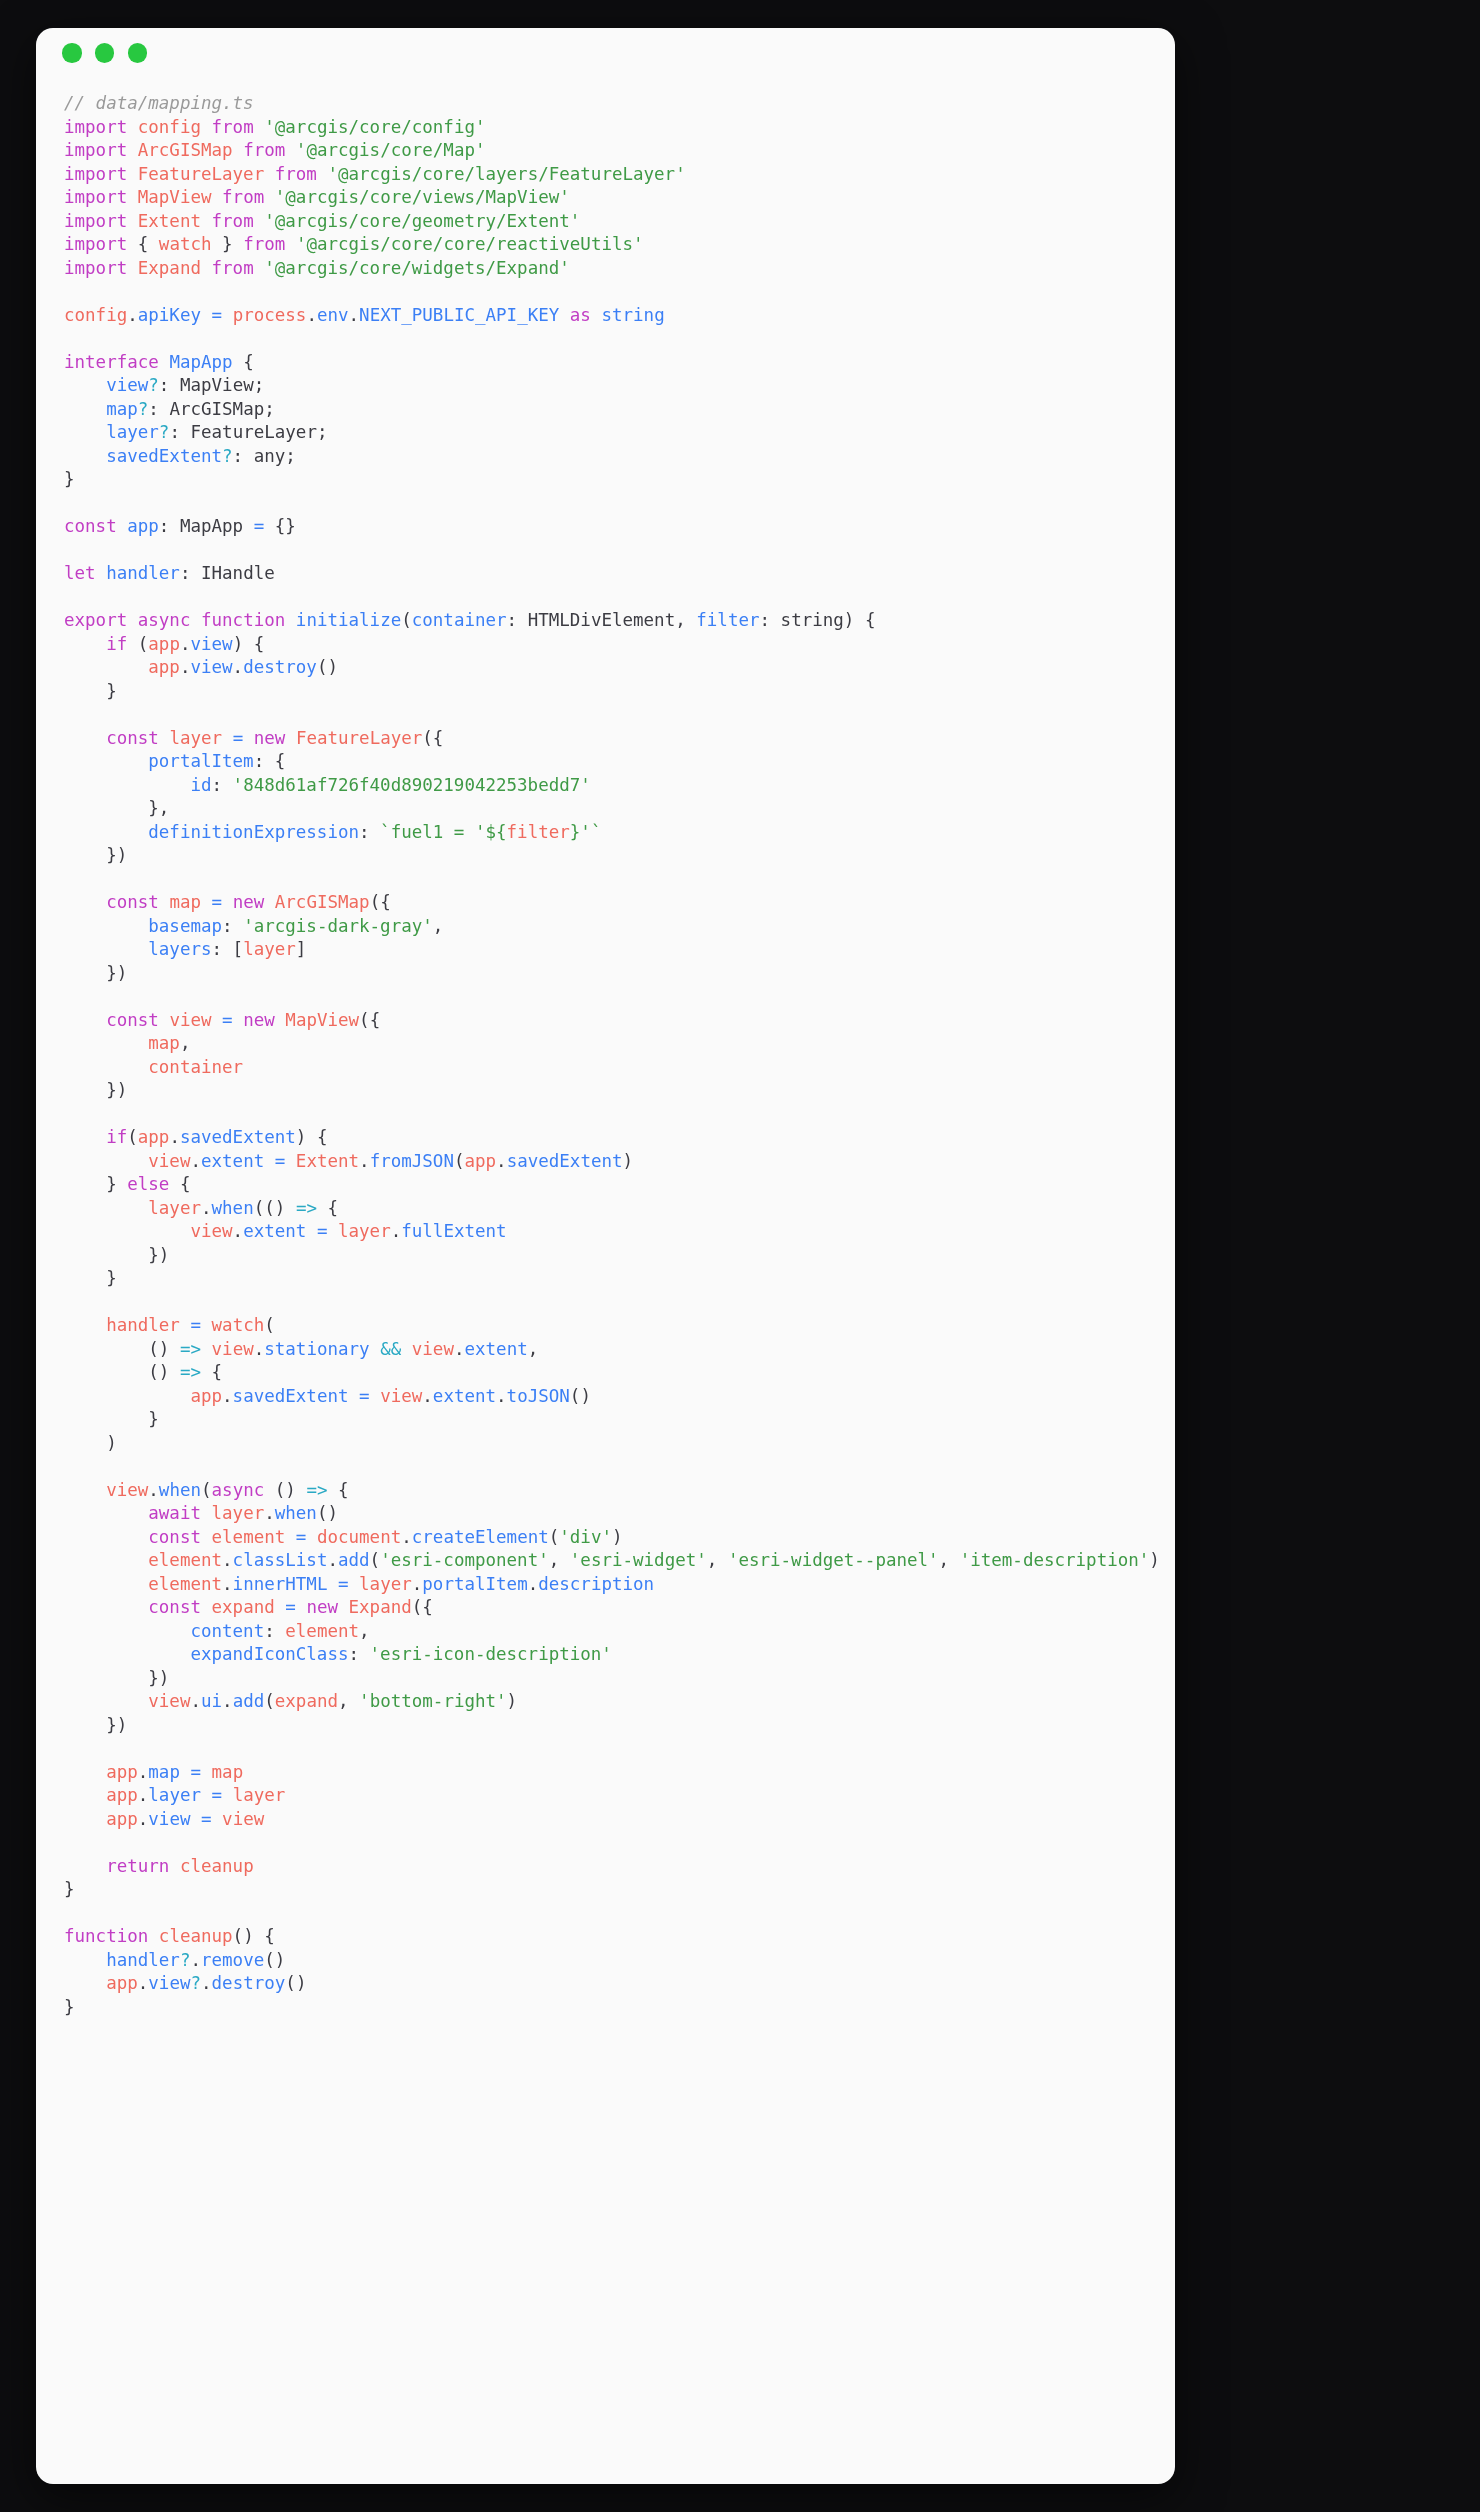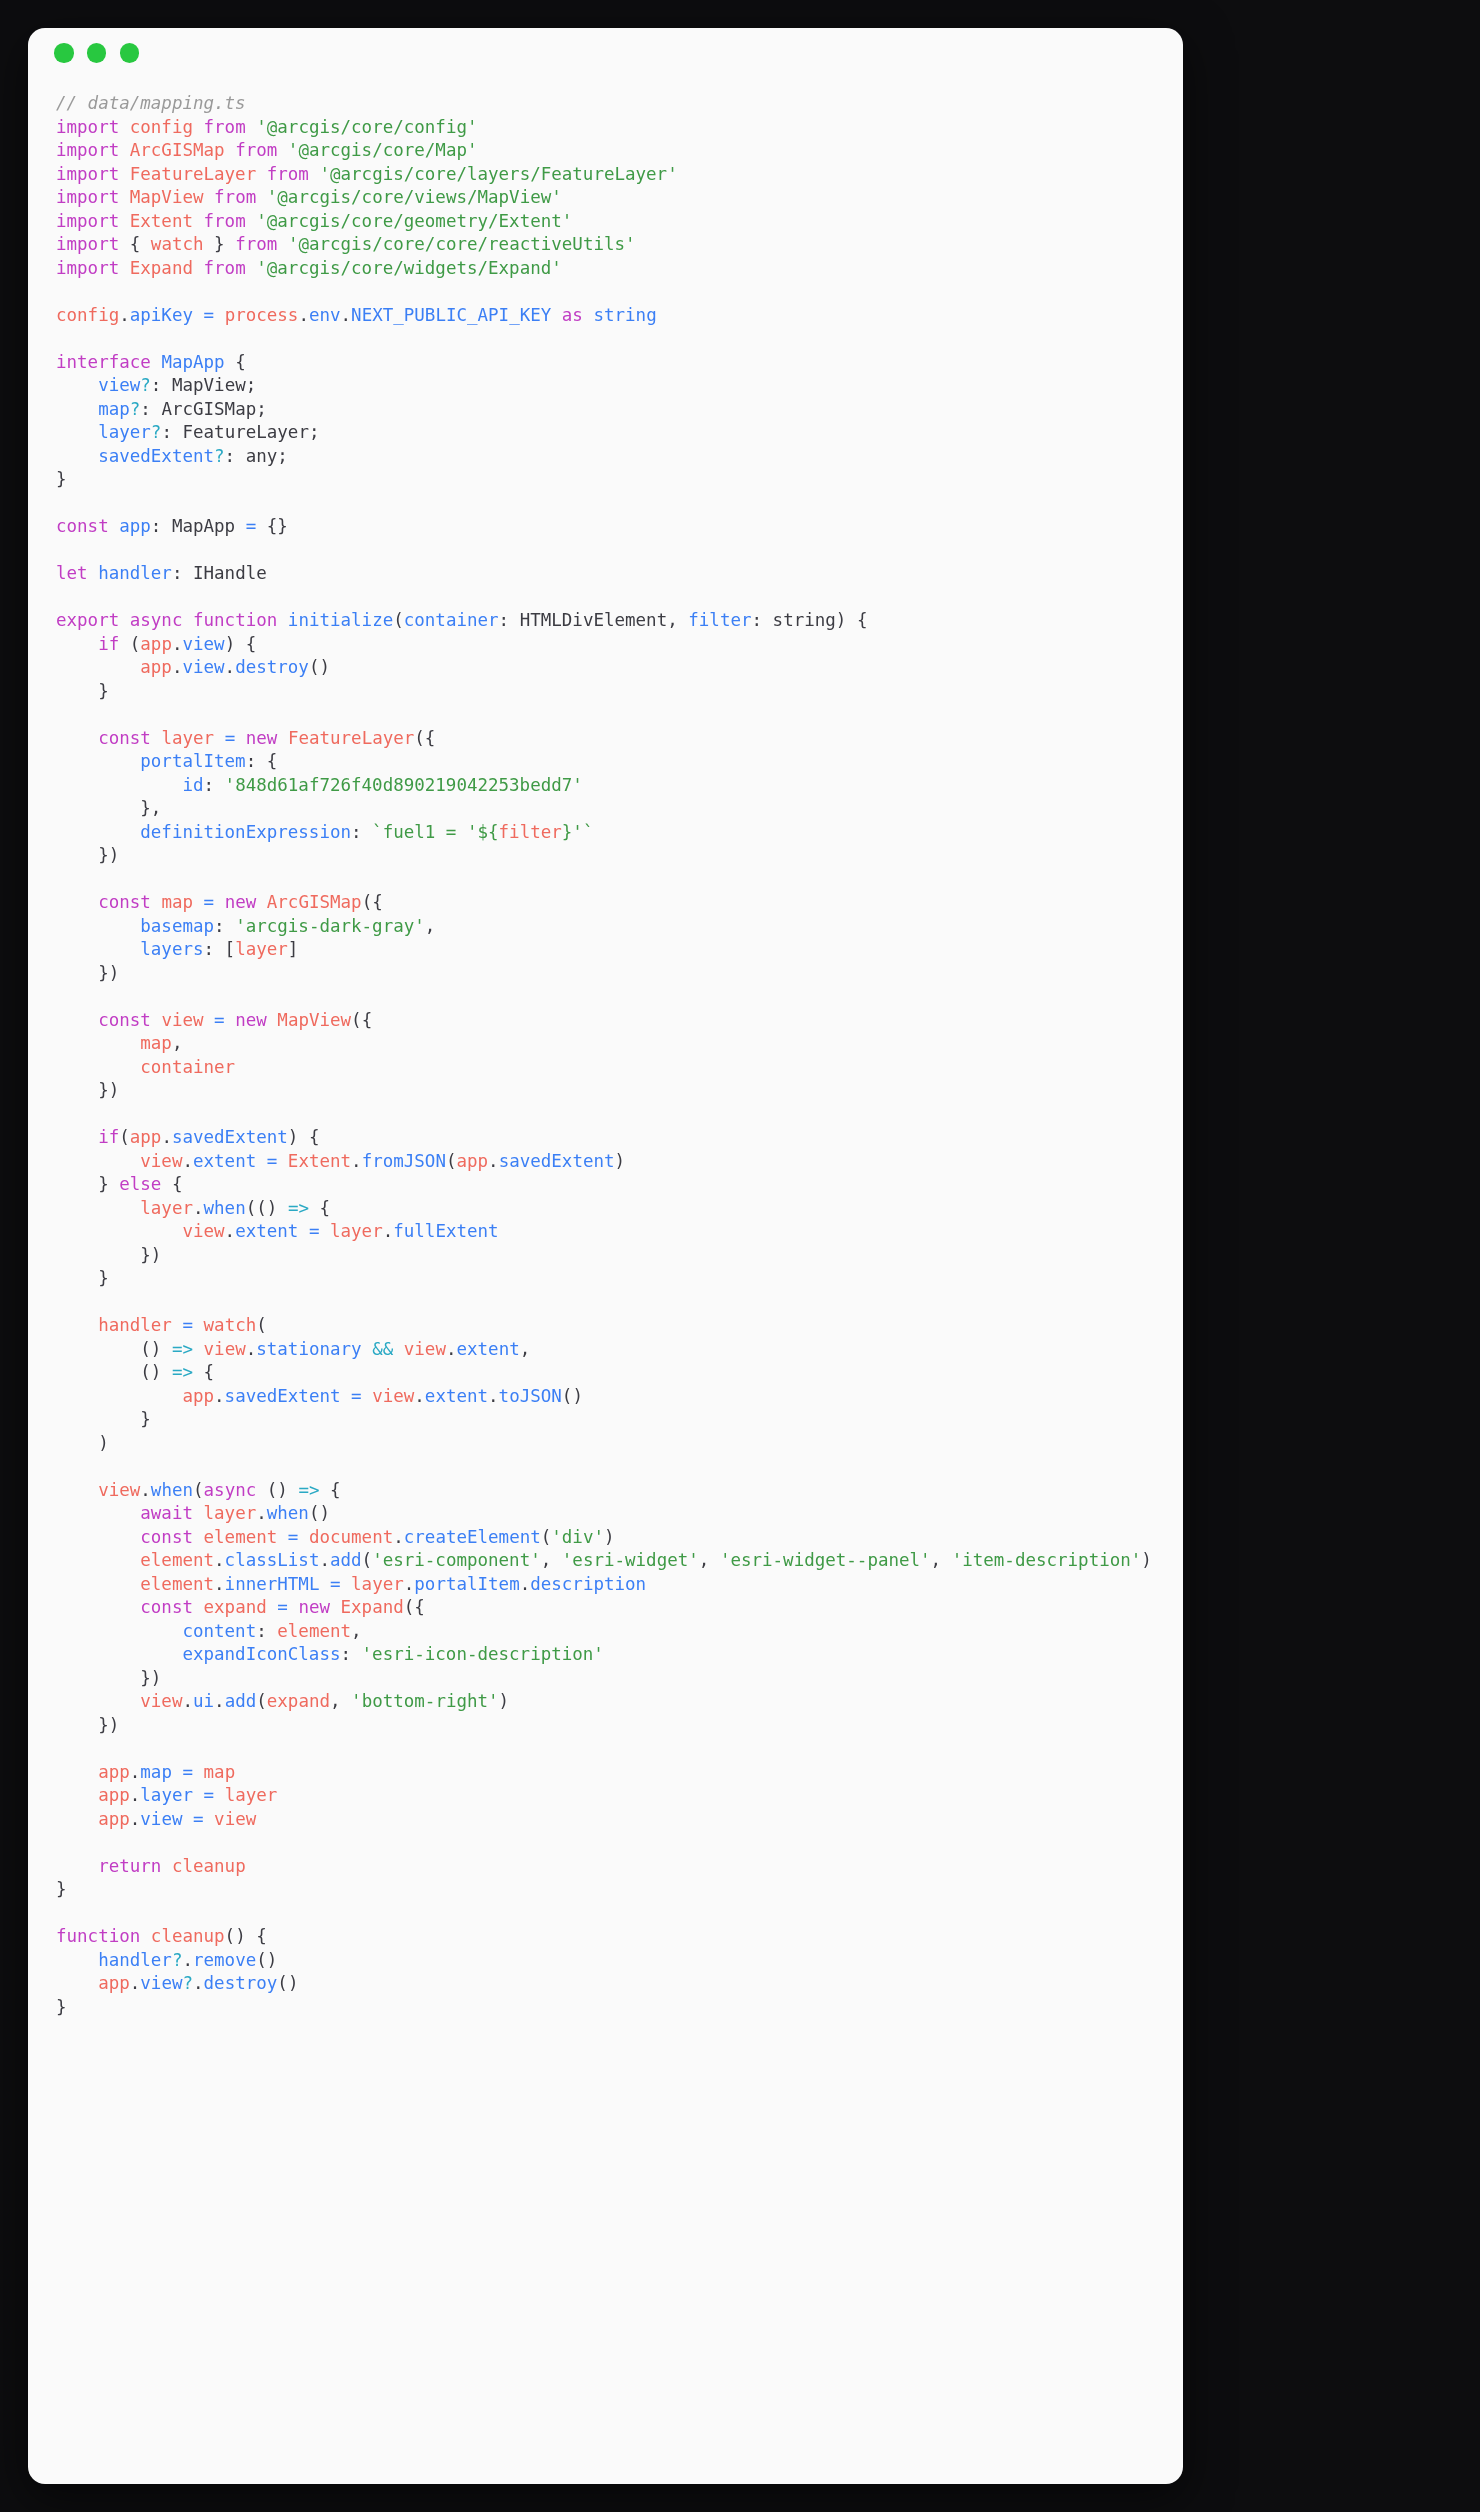--- a/index.html
+++ b/index.html
@@ -11,21 +11,21 @@
   body {
     width: 1481px;
     height: 2512px;
     font-family: "DejaVu Sans Mono", monospace;
     overflow: hidden;
   }
   #screenshot {
     width: 1211px;
     height: 2512px;
     box-sizing: border-box;
-    padding: 28px 28px;
+    padding: 28px 36px;
     background: #0d0d0f;
   }
   .window {
     width: 100%;
     height: 100%;
     box-sizing: border-box;
     background: #fafafa;
     border-radius: 17px;
     box-shadow: 0 14px 47px rgba(0,0,0,0.55);
     overflow: hidden;

